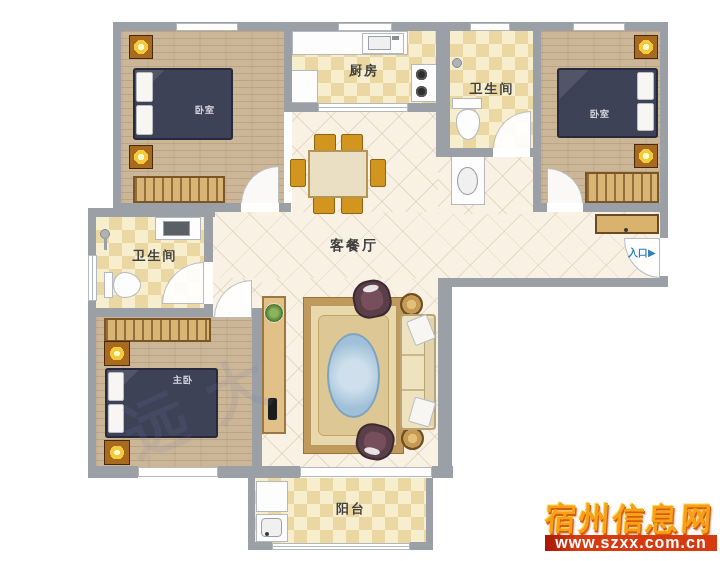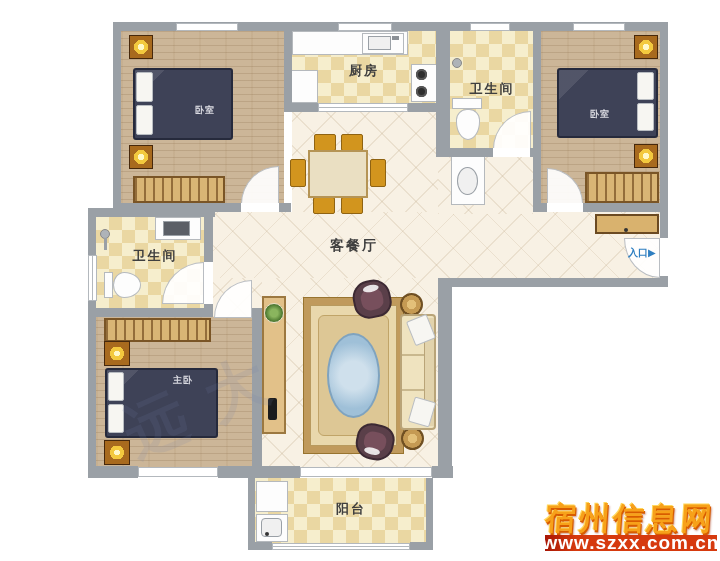--- a/index.html
+++ b/index.html
@@ -50,21 +50,21 @@
   .bedlabel{z-index:5;color:#e8e8ee;font-weight:bold;font-size:9px;letter-spacing:1px;white-space:nowrap;
          transform:translate(-50%,-50%);opacity:.92;}
   .entrance-label{z-index:5;color:#2f7fc1;font-weight:bold;font-size:10px;white-space:nowrap;}
   .faintwm{z-index:5;color:rgba(110,125,170,.14);font-size:62px;font-weight:bold;letter-spacing:26px;
          transform:rotate(-24deg);white-space:nowrap;pointer-events:none;}
   
   .wm-title{z-index:6;font-size:31px;font-weight:bold;letter-spacing:3px;color:#f7a11a;white-space:nowrap;
         text-shadow:1px 2px 0 #d85c00,-1px -1px 0 #ffd85e,2px 3px 2px rgba(160,40,0,.5);
         transform:skewX(-4deg);}
   .wm-bar{z-index:6;background:linear-gradient(90deg,#a81605,#d63a0e 18%,#d63a0e);display:flex;align-items:center;justify-content:center;}
-  .wm-url{color:#fff;font-weight:bold;font-size:19px;letter-spacing:1px;white-space:nowrap;}
+  .wm-url{color:#fff;font-weight:bold;font-size:16px;letter-spacing:1px;white-space:nowrap;}
 </style>
 </head>
 <body>
 
 <div id="canvas">
 
   <div class="abs floor-wood" style="left:121px;top:31px;width:163px;height:176px;"></div>
   <div class="abs floor-wood" style="left:541px;top:31px;width:119px;height:176px;"></div>
   <div class="abs floor-wood" style="left:96px;top:315px;width:158px;height:153px;"></div>
   <div class="abs floor-tile" style="left:292px;top:31px;width:144px;height:76px;"></div>

